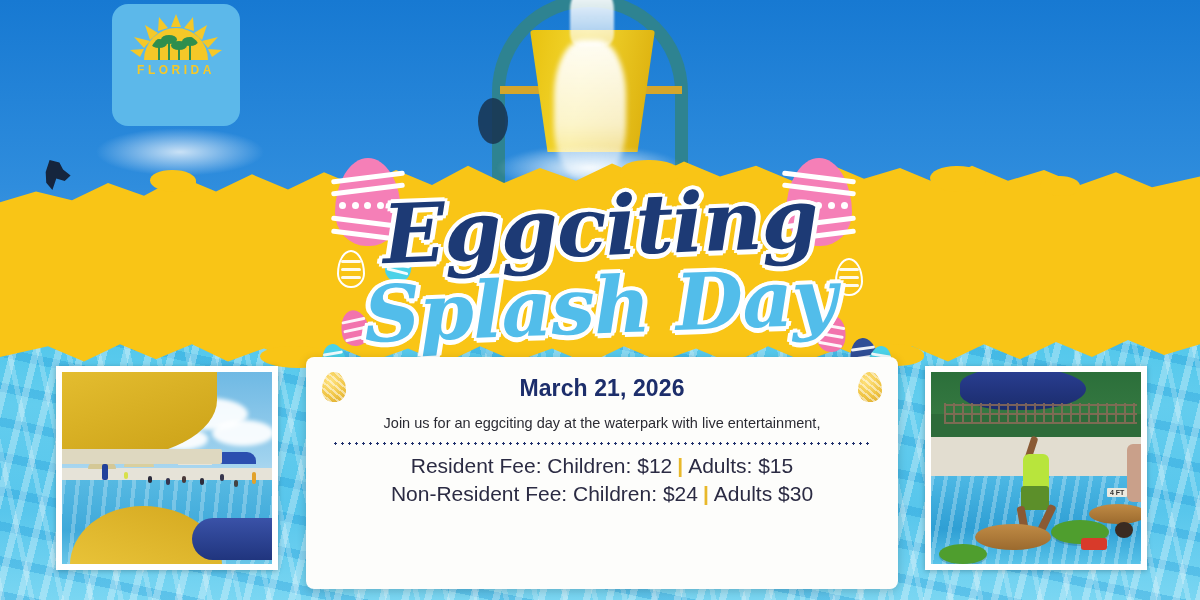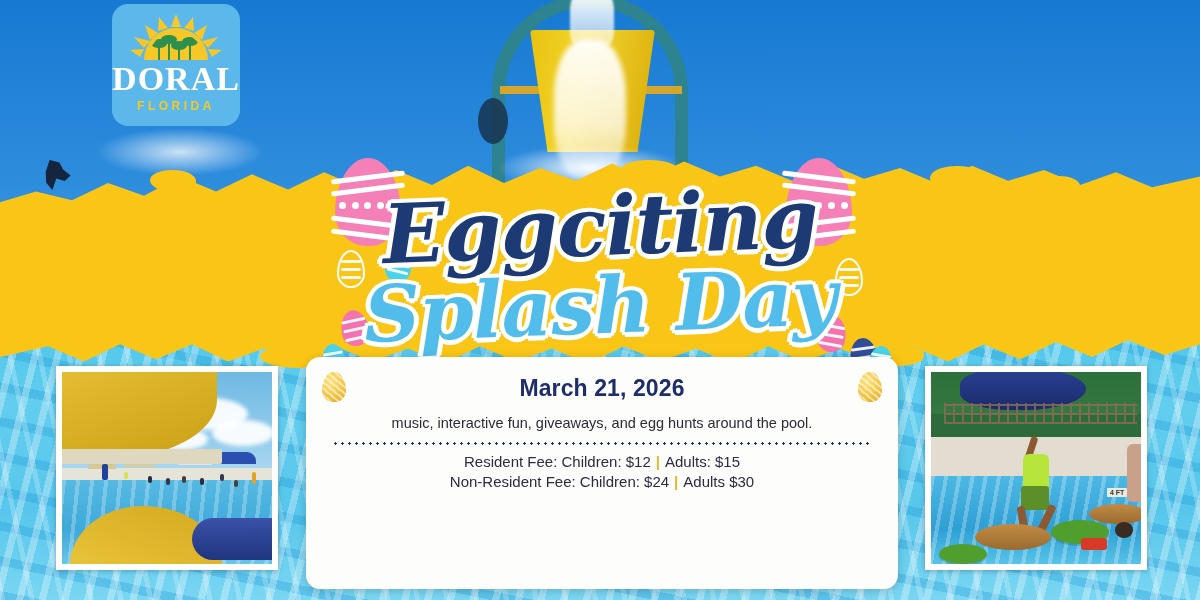--- a/index.html
+++ b/index.html
@@ -218,35 +218,35 @@
   .kid-short { position:absolute; background:#5c8f2a; border-radius:3px; }
   .kid-limb { position:absolute; background:#8a5a34; border-radius:3px; }
   .depth-sign {
     position:absolute; background:#eceae0; color:#333; font-size:7px; font-weight:bold;
     padding:1px 3px; border-radius:1px; font-family:"Liberation Sans", sans-serif;
   }
 
   
   .card {
     position:absolute; left:306px; top:357px; width:592px; height:232px;
-    background:#fdfdfb; border-radius:14px; box-shadow:0 2px 10px rgba(0,0,0,.18);
+    background:#fdfdfb; border-radius:8px; box-shadow:0 2px 10px rgba(0,0,0,.18);
     padding:18px 26px 10px; text-align:center;
   }
   .c-date { font-size:23px; font-weight:bold; color:#1d2e6b; line-height:1.18; letter-spacing:.1px; }
   .c-time { font-size:21px; font-weight:bold; color:#1d2e6b; line-height:1.2; }
   .c-venue { font-size:21px; font-weight:bold; color:#1d2e6b; line-height:1.25; margin-top:1px; }
   .c-venue .pipe { color:#1d2e6b; font-weight:normal; padding:0 3px; }
   .c-desc { font-size:14.5px; color:#2b2b33; line-height:1.42; margin-top:11px; }
   .divider {
     margin:8px auto 7px; width:100%; height:3px;
     background-image:radial-gradient(circle, #1d2e6b 1.1px, transparent 1.3px);
     background-size:7px 3px; background-repeat:repeat-x;
   }
   .c-reg { font-size:15.5px; font-weight:bold; color:#1d2e6b; letter-spacing:-.1px; }
-  .c-fee { font-size:15px; color:#2b2b43; line-height:1.36; }
+  .c-fee { font-size:21px; color:#2b2b43; line-height:1.36; }
   .c-fee .sep { color:#e8b82a; font-weight:bold; padding:0 5px; }
   sup { font-size:.62em; vertical-align:super; }
 </style>
 </head>
 <body>
 
 <div class="flyer">
 
   <div class="sky"></div>
 
@@ -362,21 +362,20 @@
         </g>
       </svg>
       <div class="sun-arc"></div>
       <div class="palms">
         <span class="palm" style="left:10px;"></span>
         <span class="palm" style="left:20px;height:20px;"></span>
         <span class="palm" style="left:30px;height:14px;"></span>
         <span class="palm" style="left:41px;height:18px;"></span>
       </div>
     </div>
-    <div class="logo-doral">DORAL</div>
     <div class="logo-florida">FLORIDA</div>
   </div>
 
   <div class="photo photo-left">
     <div class="ph-sky"></div>
     <div class="ph-cloud" style="left:108px;top:26px;width:78px;height:32px;"></div>
     <div class="ph-cloud" style="left:150px;top:48px;width:62px;height:26px;"></div>
     <div class="ph-cloud" style="left:92px;top:56px;width:54px;height:22px;"></div>
     <div class="ph-deck"></div>
     <div class="ph-pool"></div>
@@ -417,21 +416,21 @@
     <div class="log-pad" style="left:158px;top:132px;width:58px;height:20px;"></div>
     <div class="depth-sign" style="left:176px;top:116px;">4 FT</div>
     <div class="kid-limb" style="left:196px;top:72px;width:22px;height:58px;background:#c9a08a;border-radius:6px;"></div>
     <div class="kid-limb" style="left:184px;top:150px;width:18px;height:16px;background:#3a2b22;border-radius:50%;"></div>
     <div class="kid-limb" style="left:150px;top:166px;width:26px;height:12px;background:#d83a2a;border-radius:3px;"></div>
   </div>
 
   <div class="card">
     <div class="c-date">March 21, 2026</div>
     <div class="c-desc">
-      <div>music, interactive fun, giveaways, and egg hunts around the pool.</div>
+      <div>Join us for an eggciting day at the waterpark with live entertainment,</div>
     </div>
     <div class="divider"></div>
     <div class="c-fee">
       <span>Resident Fee: Children: $12</span><span class="sep">|</span><span>Adults: $15</span>
     </div>
     <div class="c-fee">
       <span>Non-Resident Fee: Children: $24</span><span class="sep">|</span><span>Adults $30</span>
     </div>
 
   </div>

